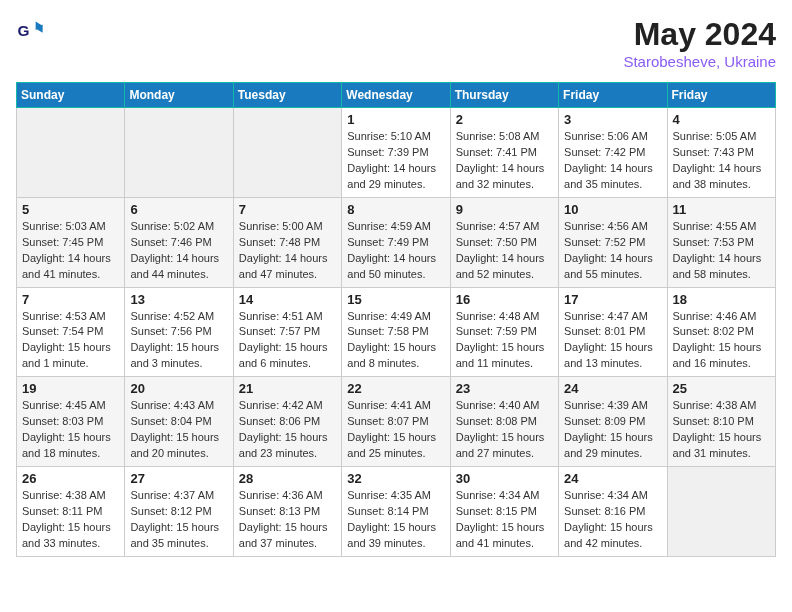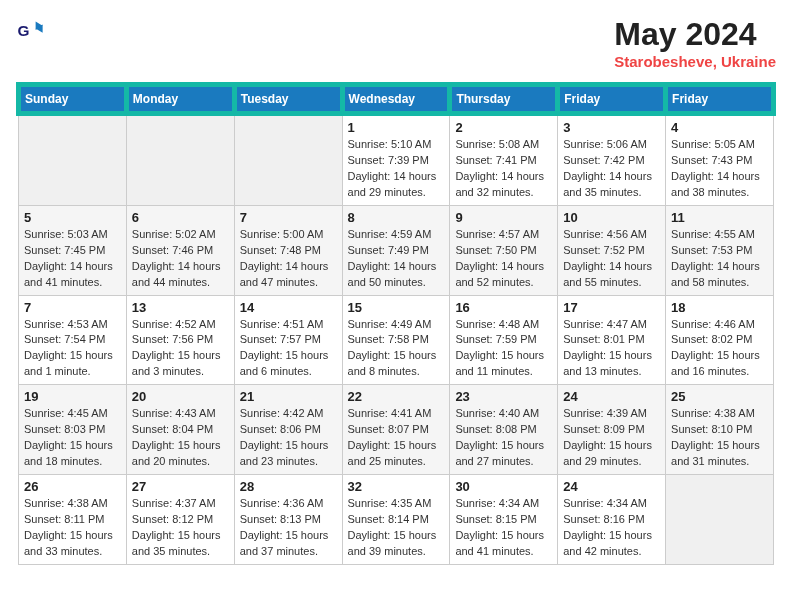--- a/index.html
+++ b/index.html
@@ -28,45 +28,44 @@
       line-height: 1.1;
     }
     .logo-text span {
       color: #1a7abf;
     }
     .logo-icon {
       width: 28px;
       height: 28px;
     }
     .title-area {
-      text-align: left;
+      text-align: right;
     }
     .month-title {
       font-size: 32px;
       font-weight: bold;
       color: #222;
     }
     .subtitle {
       font-size: 15px;
-      color: #ef4444;
-      font-weight: bold;
+      color: #8b5cf6;
     }
     table {
       width: 100%;
       border-collapse: collapse;
       table-layout: fixed;
     }
     th {
       background: #1a7abf;
       color: #fff;
       font-size: 12px;
       font-weight: bold;
       padding: 5px 4px;
       text-align: left;
-      border: 5px solid #14b8a6;
+      border: 1px solid #14b8a6;
     }
     td {
       border: 1px solid #ccc;
       vertical-align: top;
       padding: 4px 5px;
       font-size: 10px;
       color: #333;
       height: 88px;
     }
     .day-num {

